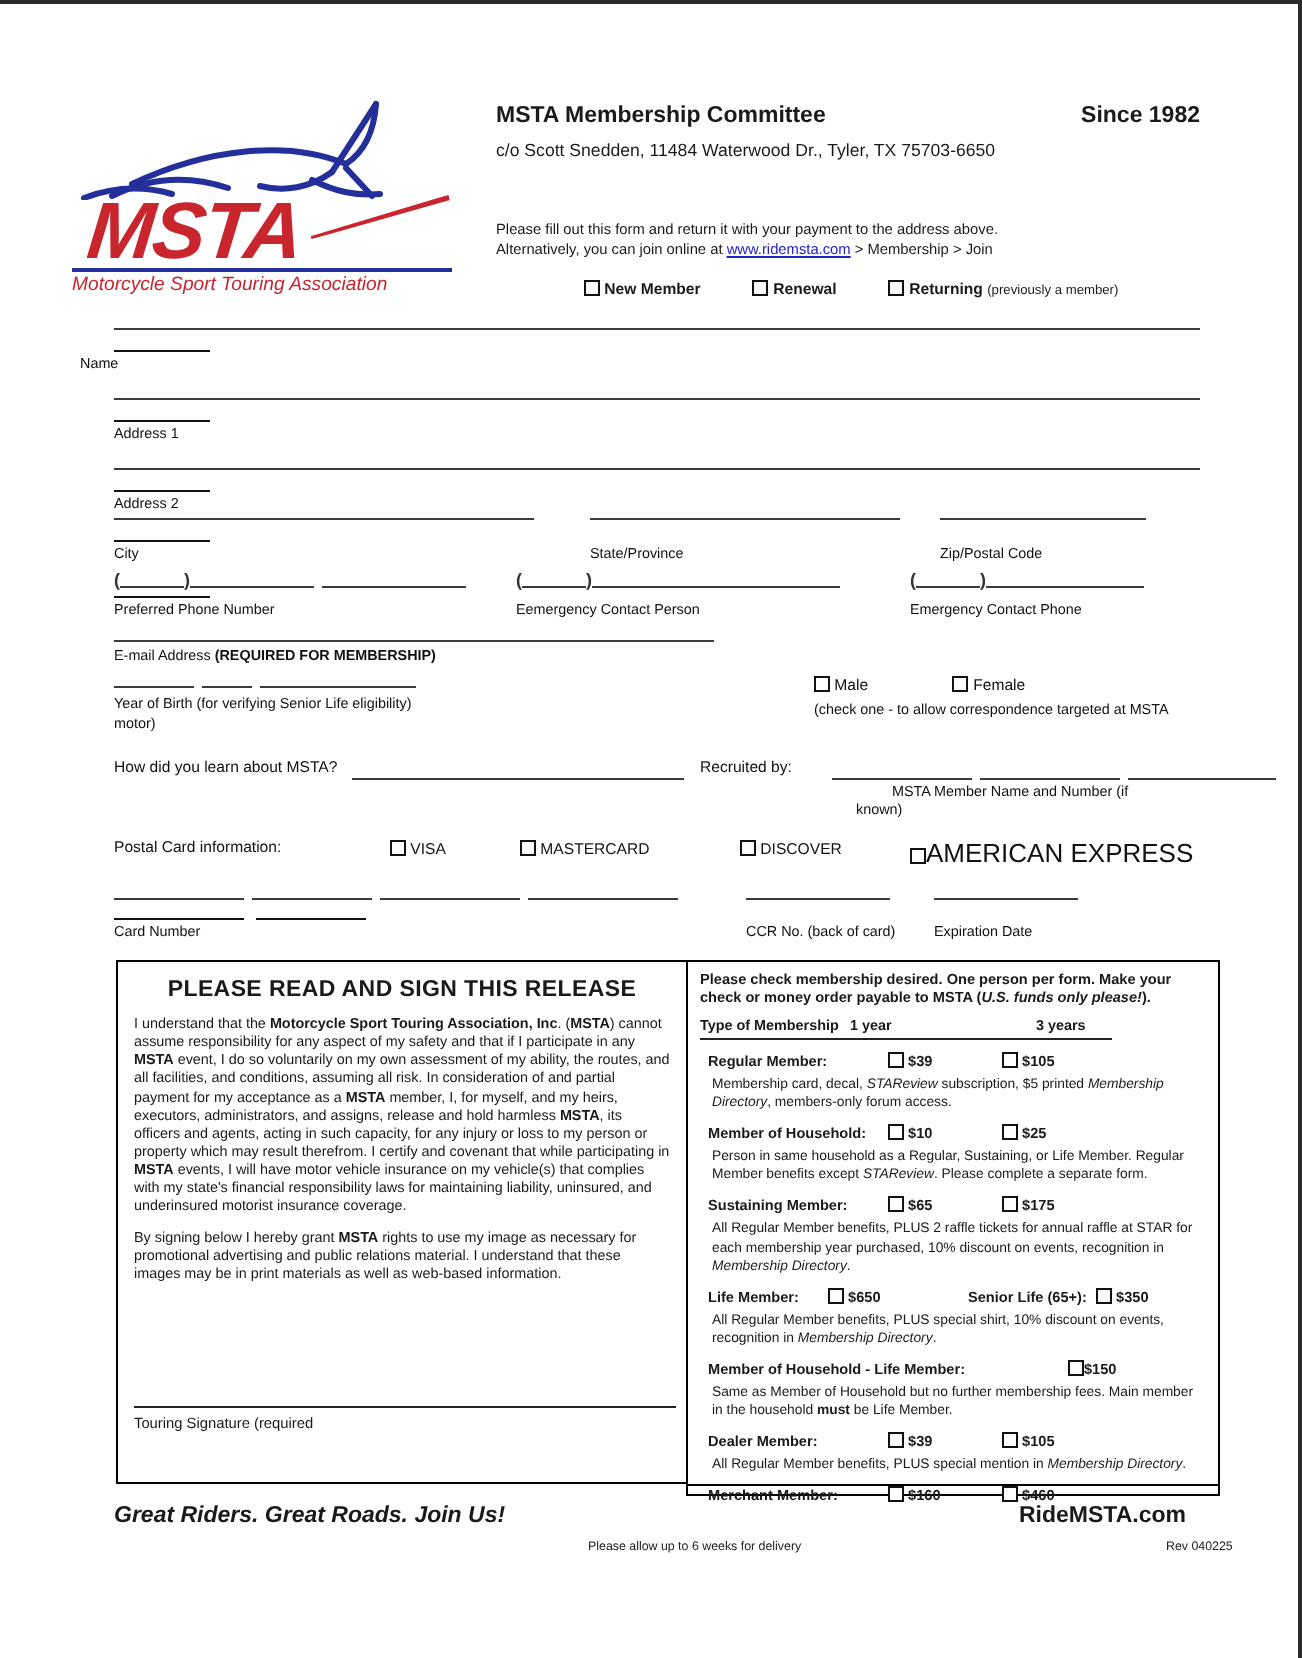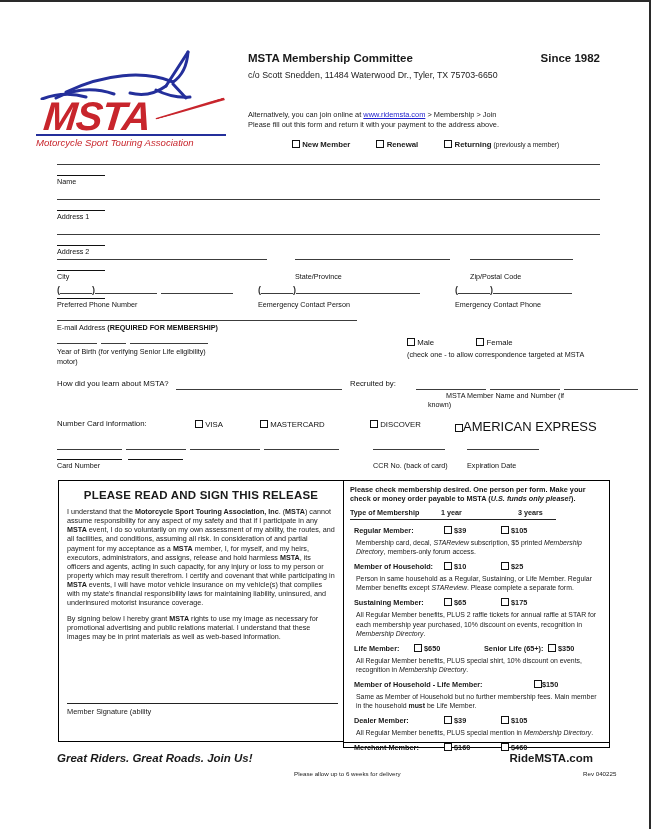--- a/index.html
+++ b/index.html
@@ -70,43 +70,43 @@
     <div class="swoosh"></div>
     <div class="tag">Motorcycle Sport Touring Association</div>
   </div>
 
   <div class="hdr-title">
     <span>MSTA Membership Committee</span>
     <span>Since 1982</span>
   </div>
   <div class="hdr-addr">c/o Scott Snedden, 11484 Waterwood Dr., Tyler, TX 75703-6650</div>
   <div class="hdr-instr">
+    <div>Please fill out this form and return it with your payment to the address above.</div>
     <div><span>Alternatively, you can join online at </span><span style="color: rgb(34, 34, 204); text-decoration: underline;">www.ridemsta.com</span><span> &gt; Membership &gt; Join</span></div>
-    <div>Please fill out this form and return it with your payment to the address above.</div>
   </div>
 
   <div class="mtype-row">
     <span class="opt">
       <span class="cb"></span>
       <span>New Member</span>
     </span>
     <span class="opt">
       <span class="cb"></span>
       <span>Renewal</span>
     </span>
     <span class="opt">
       <span class="cb"></span>
       <span>Returning</span>
       <span class="mtype-note">(previously a member)</span>
     </span>
   </div>
 
   <div class="line" style="left:57px;top:162px;width:543px"></div>
   <div class="sline" style="left:57px;top:173px"></div>
-  <div class="lbl" style="left:57px;top:176px">Name</div>
+  <div class="lbl" style="left:40px;top:176px">Name</div>
 
   <div class="line" style="left:57px;top:197px;width:543px"></div>
   <div class="sline" style="left:57px;top:208px"></div>
   <div class="lbl" style="left:57px;top:211px">Address 1</div>
 
   <div class="line" style="left:57px;top:232px;width:543px"></div>
   <div class="sline" style="left:57px;top:243px"></div>
   <div class="lbl" style="left:57px;top:246px">Address 2</div>
 
   <div class="line" style="left:57px;top:257px;width:210px"></div>
@@ -162,21 +162,21 @@
 
   <div class="lbl" style="left:57px;top:378px;font-size:7.8px">How did you learn about MSTA?</div>
   <div class="line" style="left:176px;top:387px;width:166px;border-top-width:1.2px"></div>
   <div class="lbl" style="left:350px;top:378px;font-size:7.8px">Recruited by:</div>
   <div class="line" style="left:416px;top:387px;width:70px;border-top-width:1.2px"></div>
   <div class="line" style="left:490px;top:387px;width:70px;border-top-width:1.2px"></div>
   <div class="line" style="left:564px;top:387px;width:74px;border-top-width:1.2px"></div>
   <div class="lbl" style="left:446px;top:390px">MSTA Member Name and Number (if</div>
   <div class="lbl" style="left:428px;top:399px">known)</div>
 
-  <div class="lbl" style="left:57px;top:418px;font-size:7.8px">Number Card information:</div>
+  <div class="lbl" style="left:57px;top:418px;font-size:7.8px">Postal Card information:</div>
   <div class="lbl" style="left:195px;top:418px;font-size:7.8px">
     <span class="cb"></span>
     <span>VISA</span>
   </div>
   <div class="lbl" style="left:260px;top:418px;font-size:7.8px">
     <span class="cb"></span>
     <span>MASTERCARD</span>
   </div>
   <div class="lbl" style="left:370px;top:418px;font-size:7.8px">
     <span class="cb"></span>
@@ -194,29 +194,29 @@
   <div class="sline" style="left:128px;top:457px;width:55px"></div>
   <div class="lbl" style="left:57px;top:460px">Card Number</div>
   <div class="lbl" style="left:373px;top:460px">CCR No. (back of card)</div>
   <div class="lbl" style="left:467px;top:460px">Expiration Date</div>
 
   <div id="release-box">
     <div class="rtitle">PLEASE READ AND SIGN THIS RELEASE</div>
     <p><span>I understand that the </span><span style="font-weight: bold;">Motorcycle Sport Touring Association, Inc</span><span>. (</span><span style="font-weight: bold;">MSTA</span><span>) cannot assume responsibility for any aspect of my safety and that if I participate in any </span><span style="font-weight: bold;">MSTA</span><span> event, I do so voluntarily on my own assessment of my ability, the routes, and all facilities, and conditions, assuming all risk. In consideration of and partial payment for my acceptance as a </span><span style="font-weight: bold;">MSTA</span><span> member, I, for myself, and my heirs, executors, administrators, and assigns, release and hold harmless </span><span style="font-weight: bold;">MSTA</span><span>, its officers and agents, acting in such capacity, for any injury or loss to my person or property which may result therefrom. I certify and covenant that while participating in </span><span style="font-weight: bold;">MSTA</span><span> events, I will have motor vehicle insurance on my vehicle(s) that complies with my state's financial responsibility laws for maintaining liability, uninsured, and underinsured motorist insurance coverage.</span></p>
     <p><span>By signing below I hereby grant </span><span style="font-weight: bold;">MSTA</span><span> rights to use my image as necessary for promotional advertising and public relations material. I understand that these images may be in print materials as well as web-based information.</span></p>
     <div class="sig-line"></div>
-    <div class="sig-lbl">Member Signature (ability</div>
+    <div class="sig-lbl">Touring Signature (required</div>
   </div>
 
   <div id="membership-box">
     <div class="mintro"><span style="">Please</span><span> check membership desired. One person per form. Make your check or money order payable to MSTA (</span><span style="font-style: italic;">U.S. funds only please!</span><span>).</span></div>
 
     <div class="mhead">
       <span style="left:0">Type of Membership</span>
-      <span style="left:91px">1 year</span>
+      <span style="left:75px">1 year</span>
       <span style="left:168px">3 years</span>
     </div>
 
     <div class="mrow">
       <span class="mlabel">Regular Member:</span>
       <span class="mp" style="left:94px"><span class="cb"></span> <span>$39</span></span>
       <span class="mp" style="left:151px"><span class="cb"></span> <span>$105</span></span>
     </div>
     <div class="mdesc"><span>Membership card, decal, </span><span style="font-style: italic;">STAReview</span><span> subscription, $5 printed </span><span style="font-style: italic;">Membership Directory</span><span>, members-only forum access.</span></div>
 

